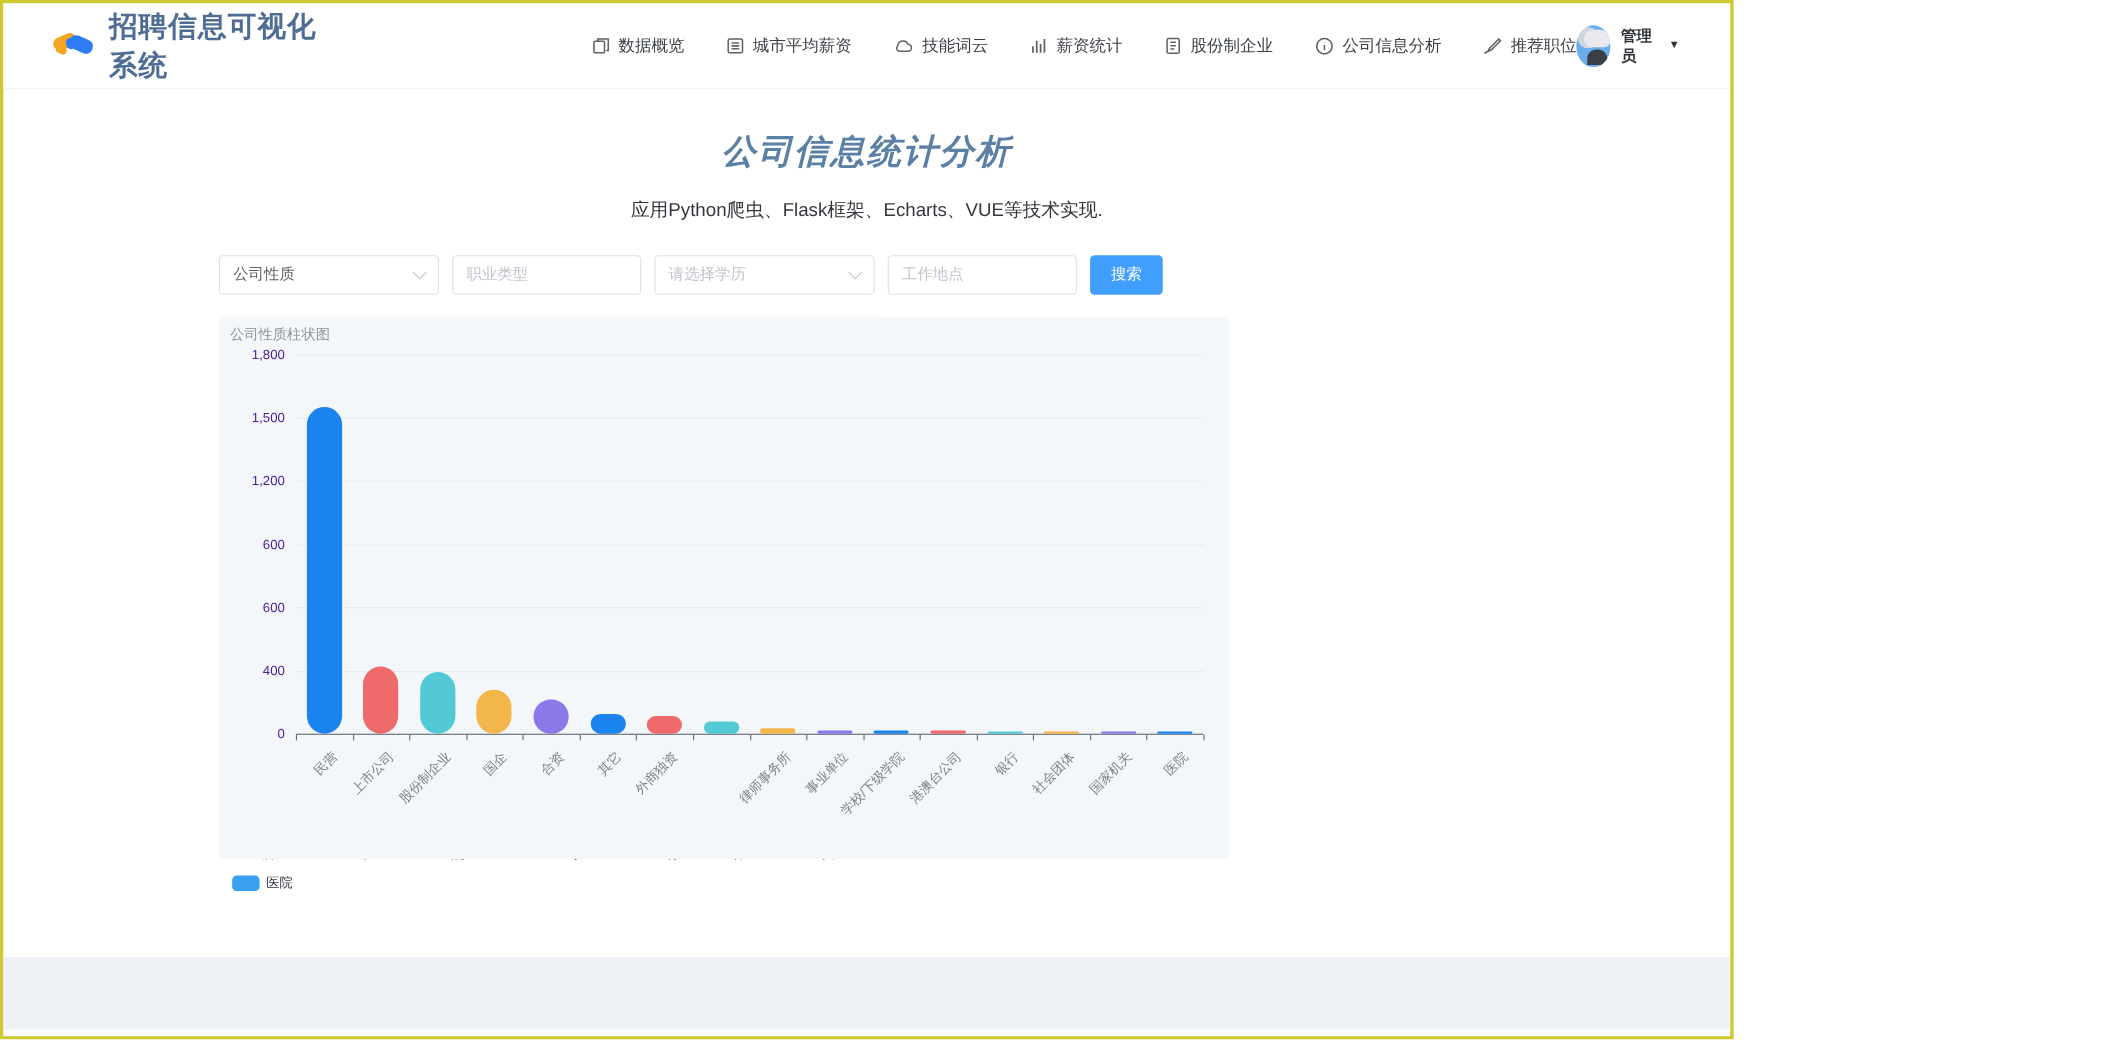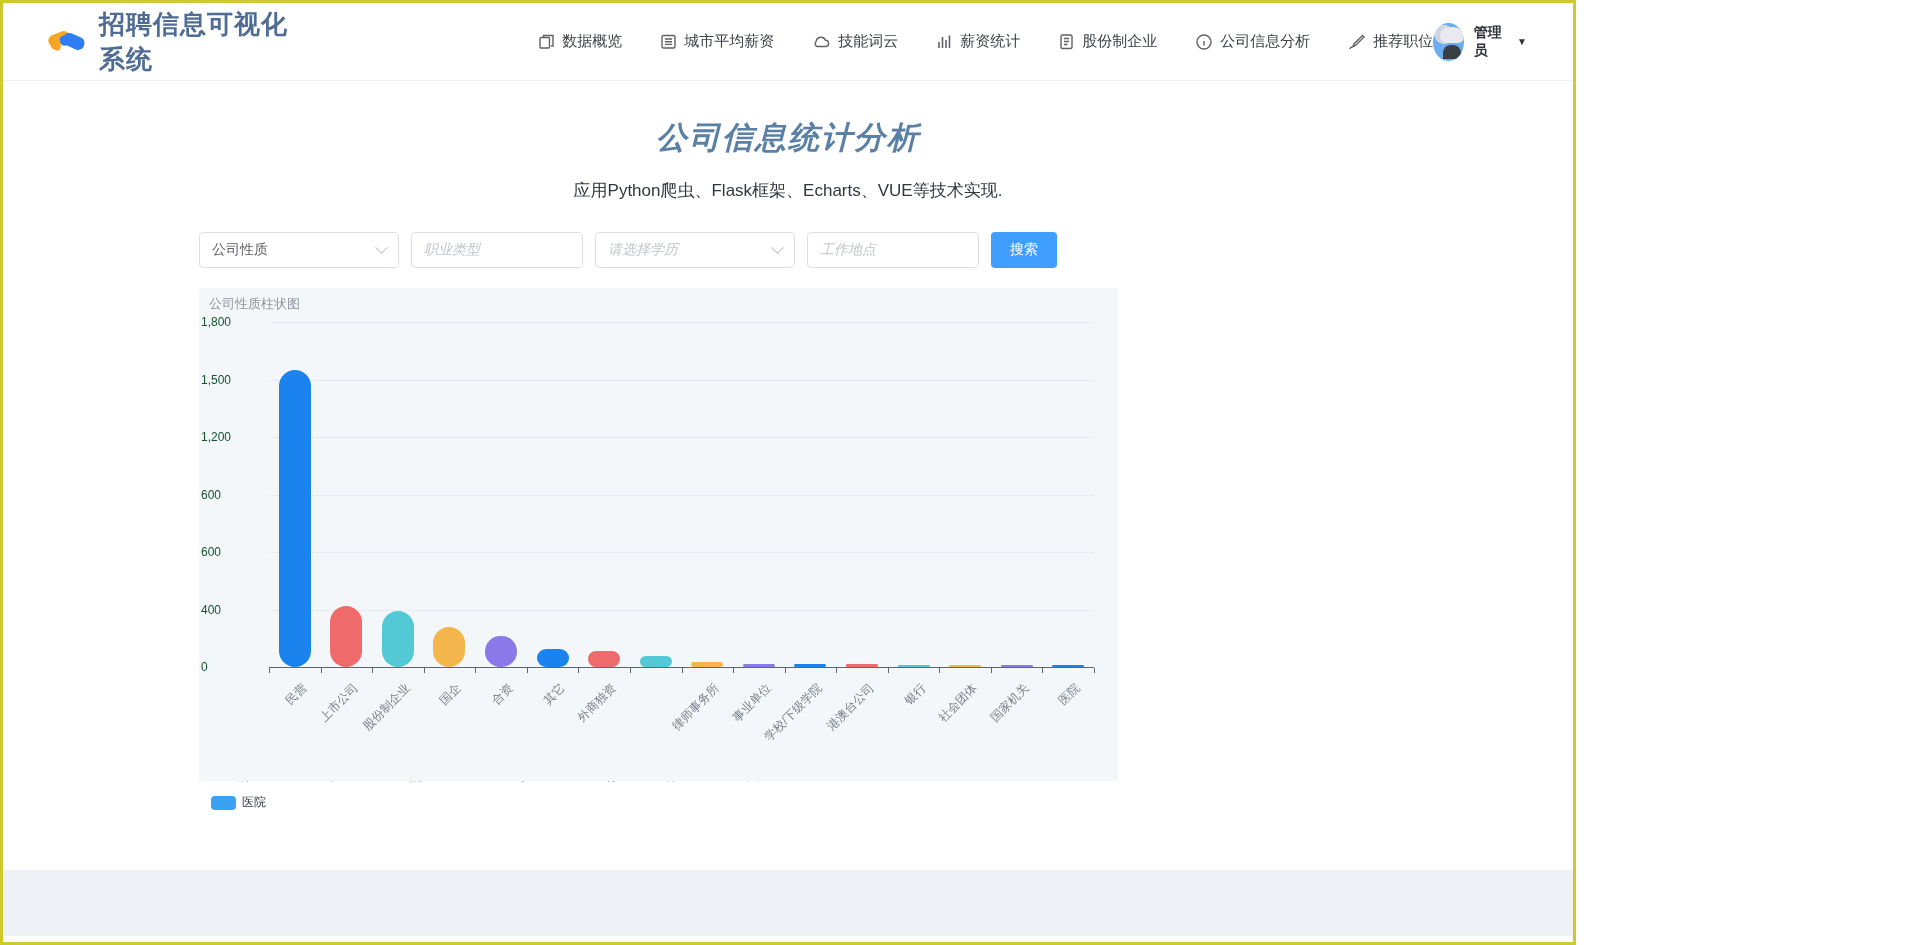--- a/index.html
+++ b/index.html
@@ -24,41 +24,41 @@
   
   .page-title { text-align:center; margin-top:36px; font-size:31px; font-weight:bold; color:#5b80a5; letter-spacing:2px;font-style:italic; }
   .page-subtitle { text-align:center; margin-top:20px; font-size:17px; color:#33373d; }
 
   
   .content { width:1528px; margin-left:196px; }
   .filters { display:flex; align-items:center; gap:12px; margin-top:30px; }
   .ctrl { height:36px; border:1px solid #dcdfe6; border-radius:4px; background:#fff; display:flex; align-items:center; padding:0 12px; font-size:14px; }
   .ctrl.select { justify-content:space-between; cursor:pointer; }
   .ctrl .val { color:#606266; }
-  .ctrl .ph { color:#c0c4cc;font-style:italic; }
+  .ctrl .ph { color:#c0c4cc; }
   .chev { width:9px; height:9px; border-right:1.6px solid #c0c4cc; border-bottom:1.6px solid #c0c4cc; transform:rotate(45deg) translate(-2px,-2px); }
   .btn-search { height:36px; padding:0 19px; background:#409eff; border:none; border-radius:4px; color:#fff; font-size:14px; cursor:pointer; }
 
   
   .panels { display:flex; gap:8px; margin-top:20px; }
   .panel { background:#f4f7fa; border-radius:4px; position:relative; height:493px; }
   .panel-title { position:absolute; left:10px; top:7px; font-size:13px; color:#8f939b; }
   .panel.pie { width:601px; }
   .panel.bar { width:919px; }
 
   
   .legend { position:absolute; left:12px; top:420px; width:590px; }
   .legend-row { display:flex; align-items:center; margin-bottom:9px; }
   .legend-item { display:flex; align-items:center; margin-right:13px; cursor:pointer; }
   .legend-swatch { width:25px; height:14px; border-radius:4px; margin-right:6px; }
   .legend-label { font-size:12px; color:#333940; }
 
   
   .grid-line { position:absolute; left:70px; right:24px; height:1px; background:#e6eaf2; }
-  .y-label { position:absolute; width:58px; font-size:12px; color:#14532d; }
+  .y-label { position:absolute; width:58px; text-align:right; font-size:12px; color:#4c1d95; }
   .bar-axis { position:absolute; left:70px; right:24px; top:379px; height:1px; background:#5f6672; }
   .x-tick { position:absolute; top:380px; width:1px; height:5px; background:#5f6672; }
   .bar { position:absolute; width:32px; cursor:pointer; }
   .x-label { position:absolute; font-size:12px; color:#7a7f88; white-space:nowrap; transform:translateX(-100%) rotate(-45deg); transform-origin:100% 0; }
 
   
   .footer-band { position:absolute; left:0; right:0; top:867px; height:66px; background:#eef1f6; }
 
   .pie-label { font-size:12px; fill:#3a3f45; }
 </style>

